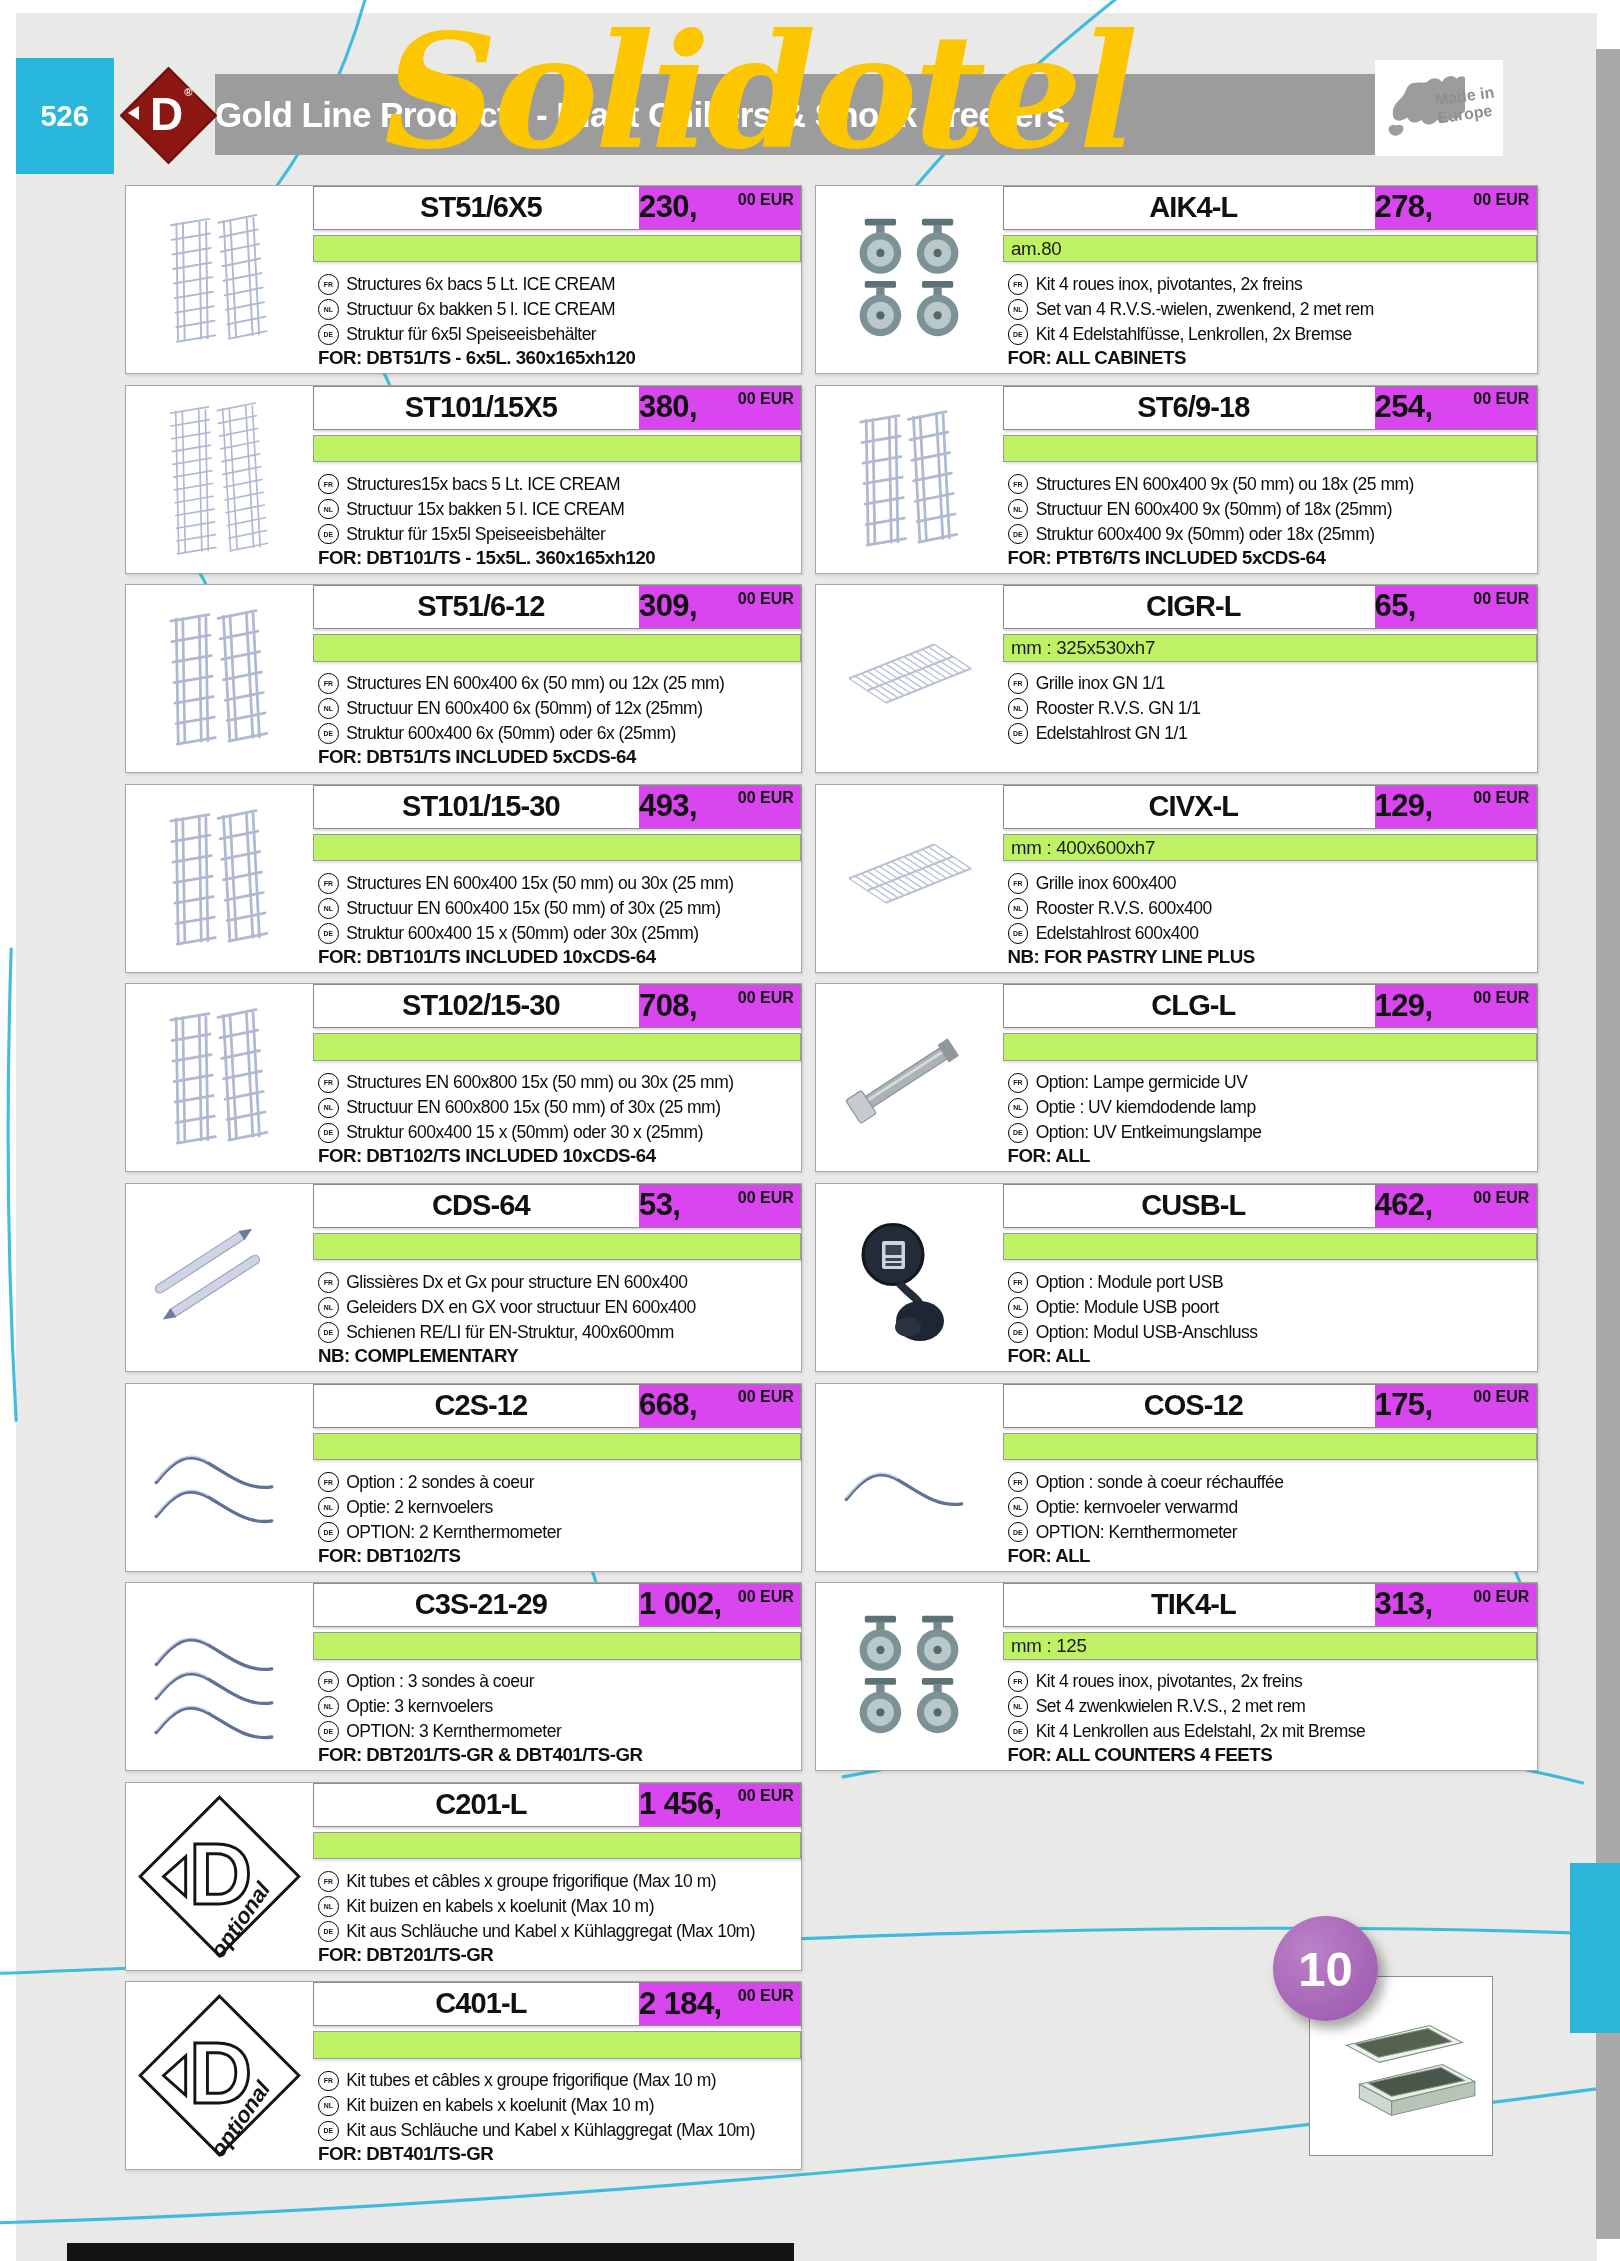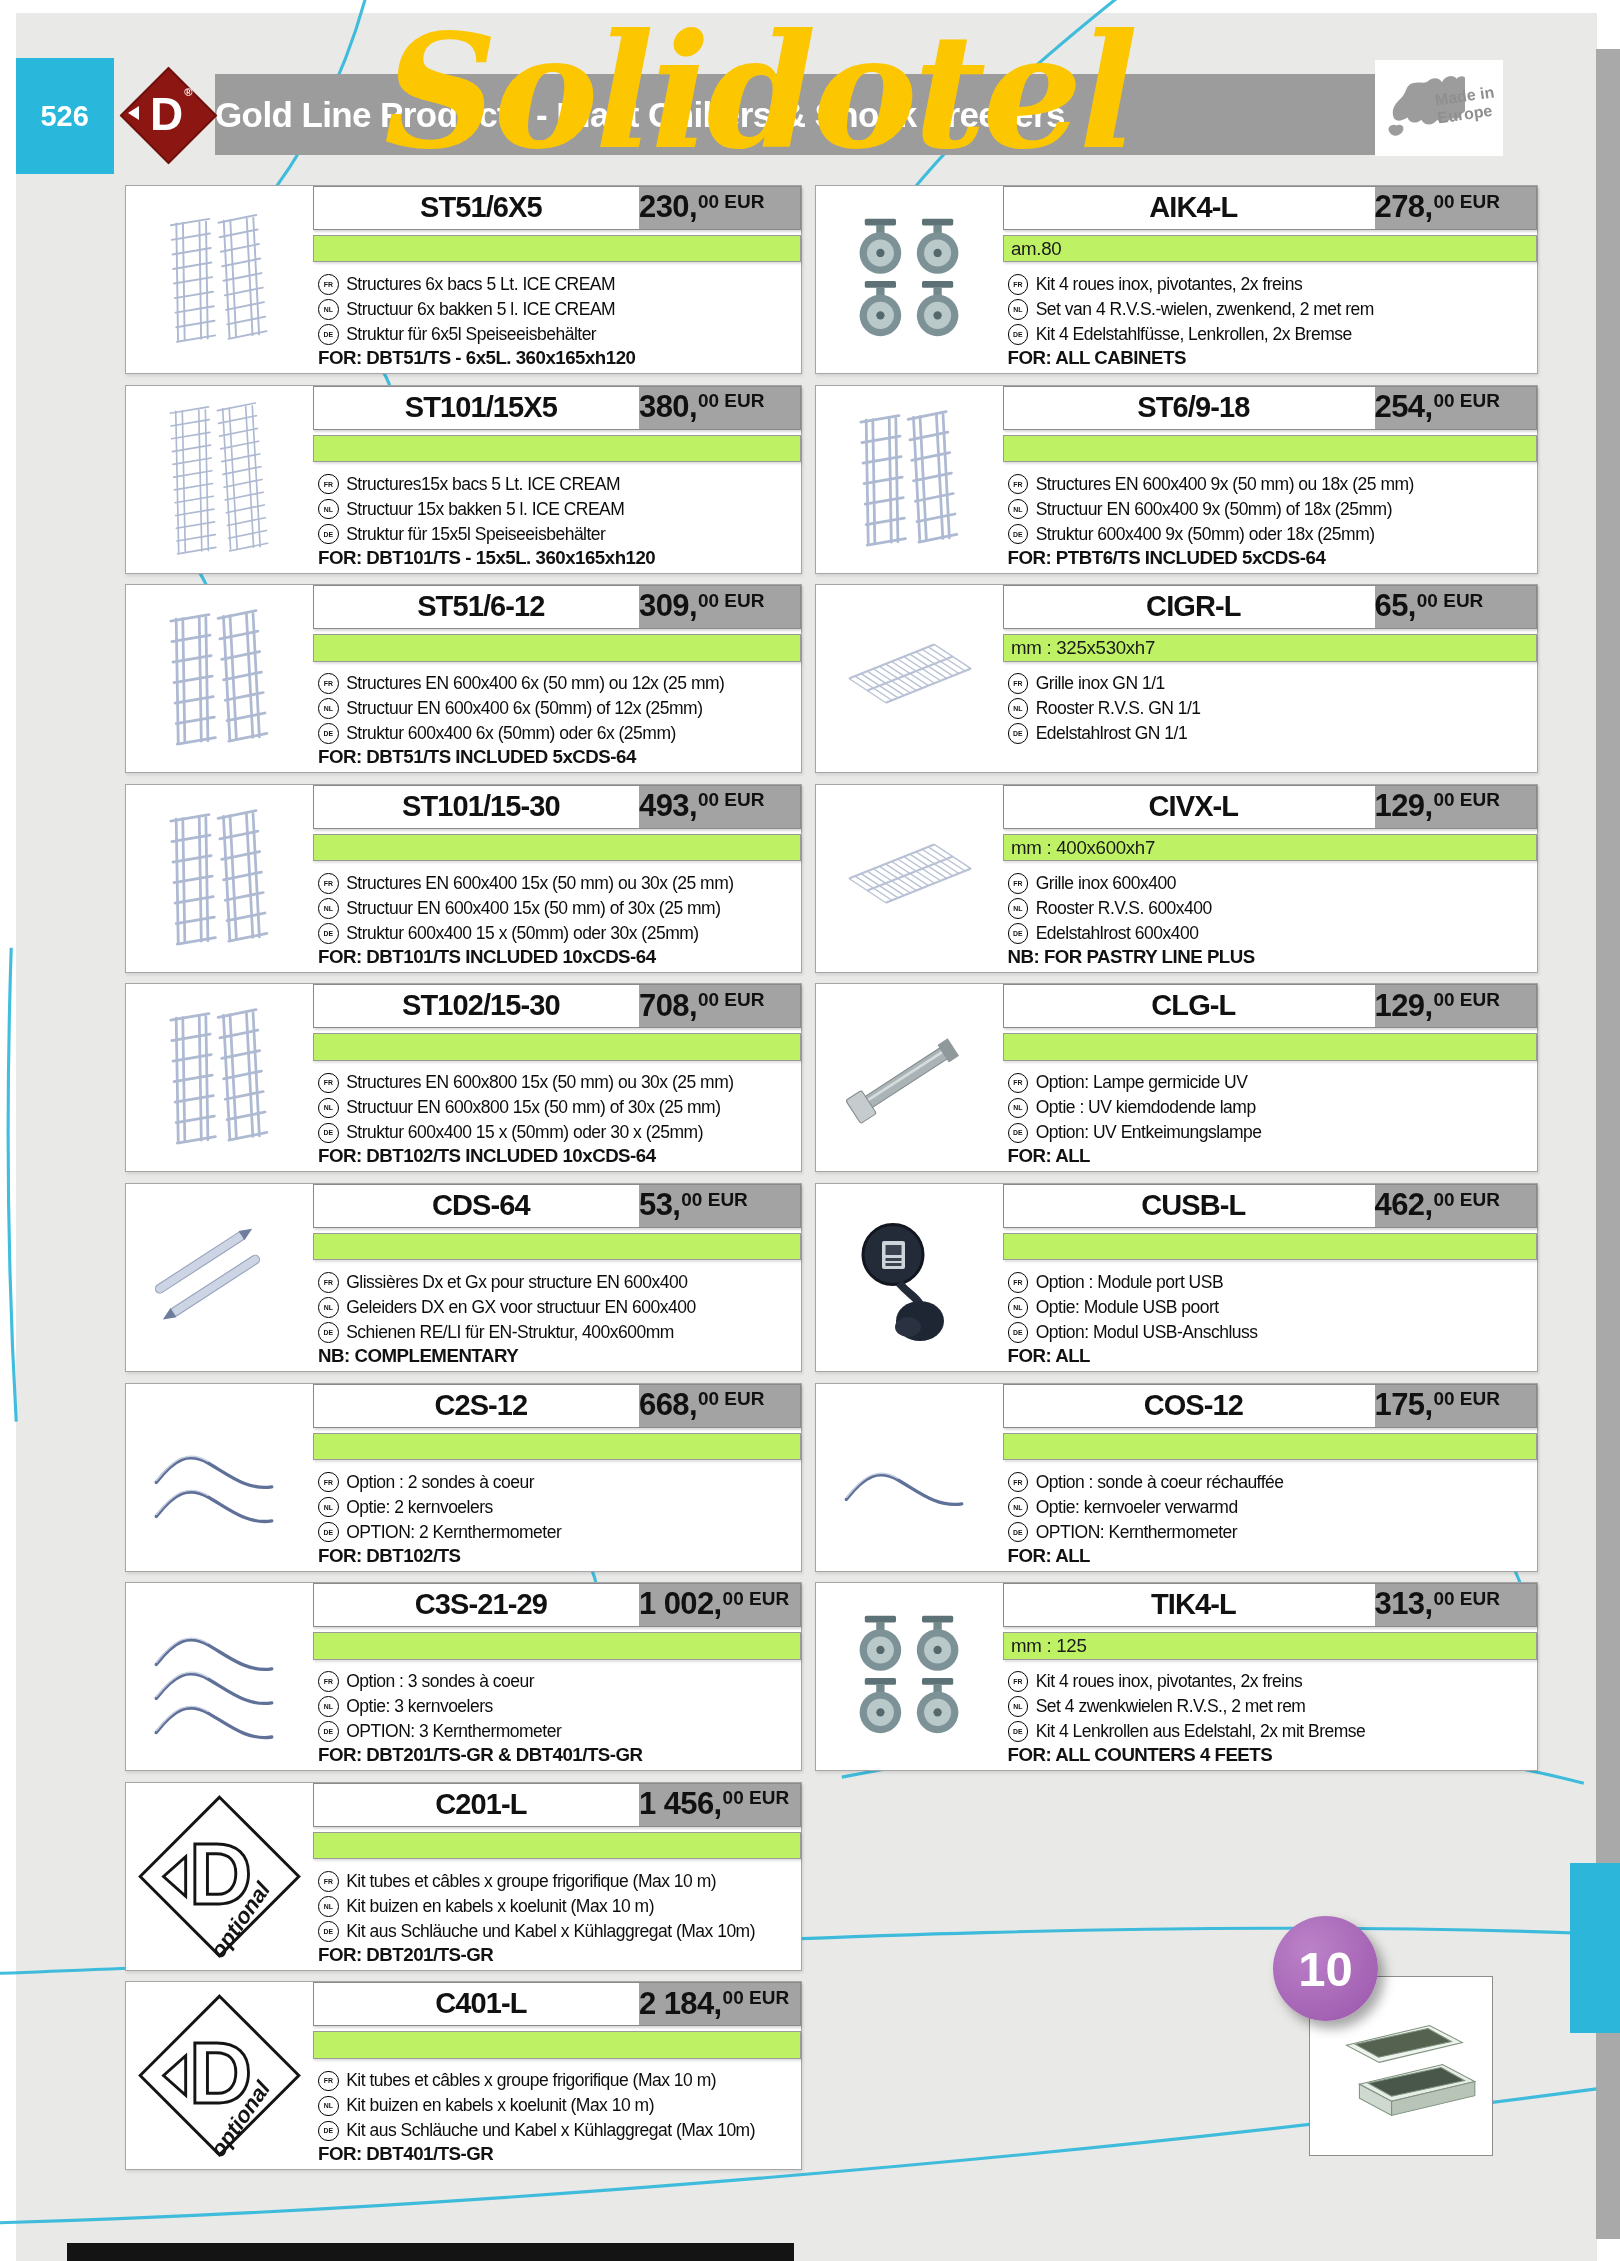--- a/index.html
+++ b/index.html
@@ -37,24 +37,24 @@
     grid-template-columns:677px 723px;column-gap:12.5px;grid-auto-rows:189px;row-gap:10.6px;}
   .card{position:relative;background:#fff;border:1.2px solid #a6a6a6;box-sizing:border-box;
     box-shadow:1.2px 1.9px 3.1px rgba(0,0,0,0.10);}
   .card-image{position:absolute;left:0;top:0;width:187px;height:100%;display:flex;
     align-items:center;justify-content:center;overflow:hidden;}
   .card-content{position:absolute;left:187px;right:0;top:0;bottom:0;}
   .title-row{position:absolute;top:0;left:0;right:0;height:44px;border:1.2px solid #8a8a8a;background:#fff;
     display:flex;box-sizing:border-box;box-shadow:1.2px 1.9px 1.9px rgba(0,0,0,0.15);}
   .code{margin:0;flex:1;font-size:29px;font-weight:bold;letter-spacing:-0.9px;line-height:41px;
     padding-left:8.7px;white-space:nowrap;overflow:hidden;text-align:center;}
-  .price{width:161px;flex:none;background:#a3a3a3;display:flex;align-items:flex-start;
-    justify-content:flex-start;padding:1.2px 6.2px 0 0;box-sizing:border-box;}
+  .price{width:161px;flex:none;background:#d946ef;display:flex;align-items:flex-start;
+    justify-content:space-between;padding:1.2px 6.2px 0 0;box-sizing:border-box;}
   .price-main{font-size:31px;font-weight:800;letter-spacing:-0.6px;line-height:37px;}
-  .price-sup{font-size:19px;font-weight:800;margin-top:2.5px;margin-left:1px;white-space:nowrap;}
+  .price-sup{font-size:16px;font-weight:800;margin-top:2.5px;margin-left:1px;white-space:nowrap;}
   .size-bar{position:absolute;top:49px;left:0;right:0;height:27.4px;background:#bef264;
     border:0.6px solid #9a9a9a;box-sizing:border-box;box-shadow:1.2px 1.9px 1.9px rgba(0,0,0,0.12);}
   .size-text{font-size:18.7px;line-height:26px;padding-left:7.5px;color:#1a1a1a;letter-spacing:-0.3px;}
   .descs{position:absolute;top:86px;left:5px;right:2.5px;margin:0;padding:0;list-style:none;}
   .desc-row{display:flex;align-items:center;gap:7.5px;height:25px;}
   .lang-icon{width:18.7px;height:18.7px;flex:none;border:1.9px solid #000;border-radius:50%;
     font-size:6.9px;font-weight:bold;display:flex;align-items:center;justify-content:center;letter-spacing:0;}
   .desc-text{font-size:17.5px;letter-spacing:-0.5px;white-space:nowrap;color:#0d0d0d;}
   .for-line{position:absolute;top:161px;left:5px;right:2.5px;font-size:18.7px;font-weight:800;
     letter-spacing:-0.5px;white-space:nowrap;}

